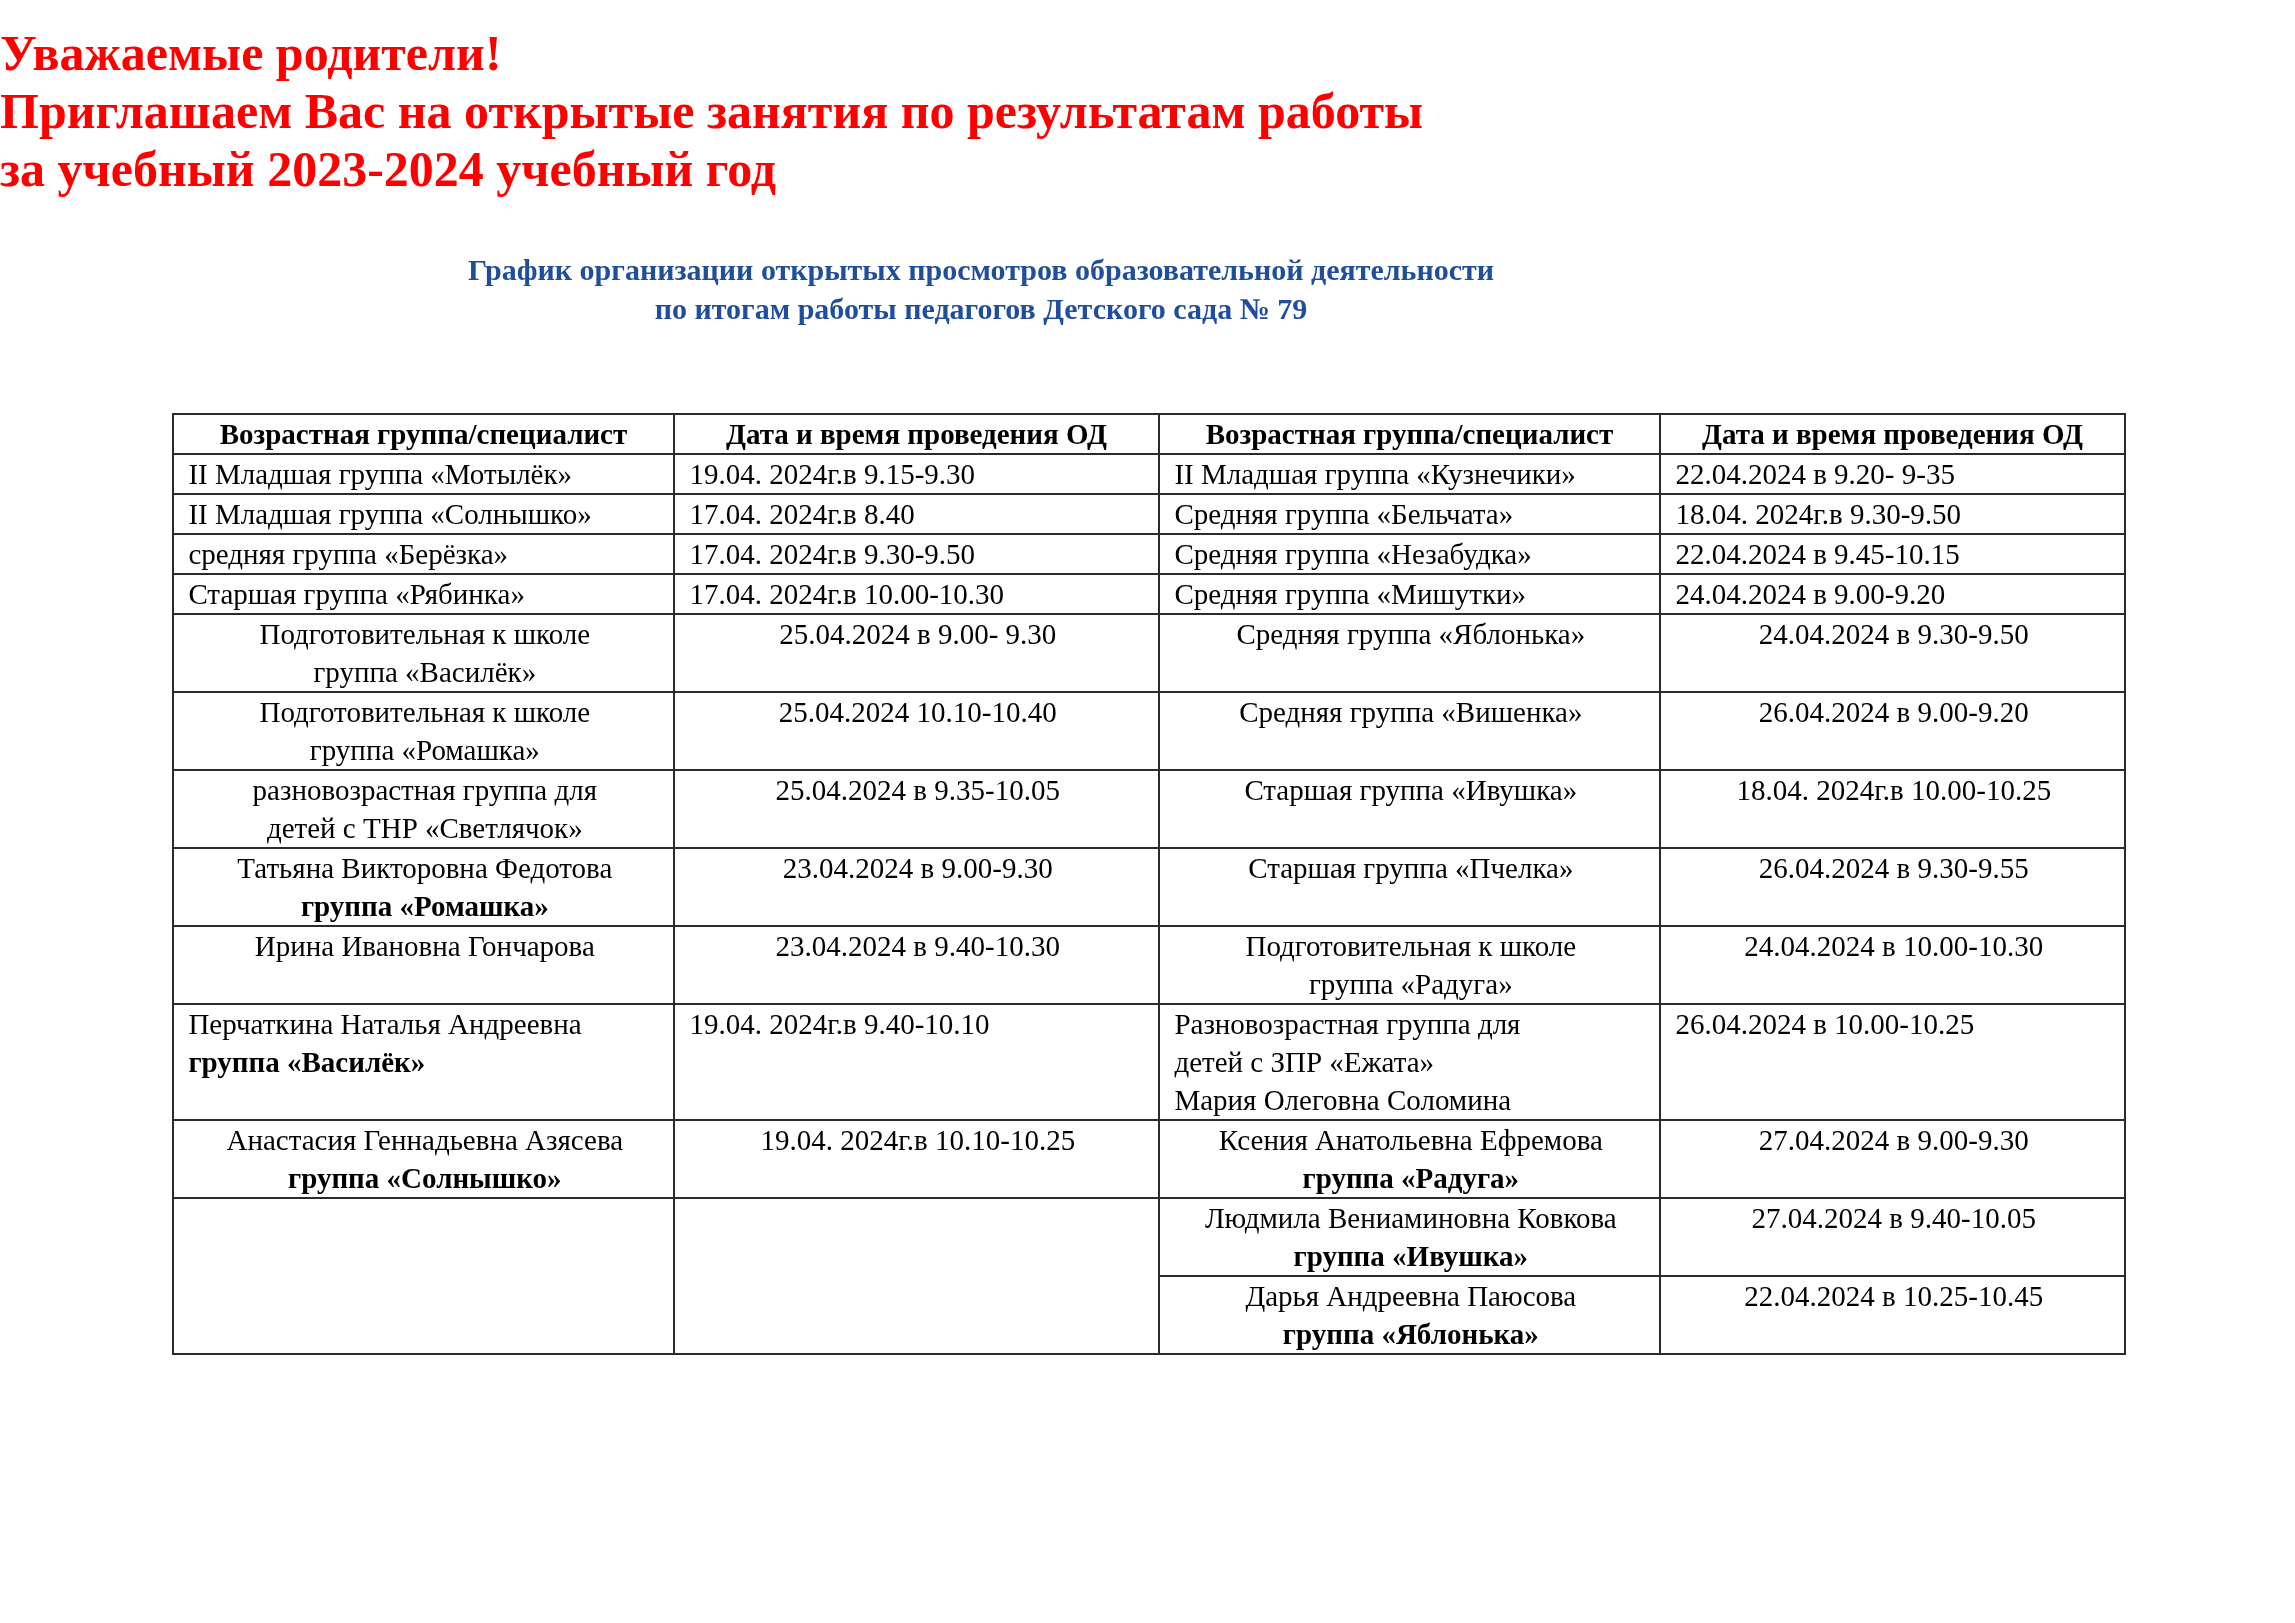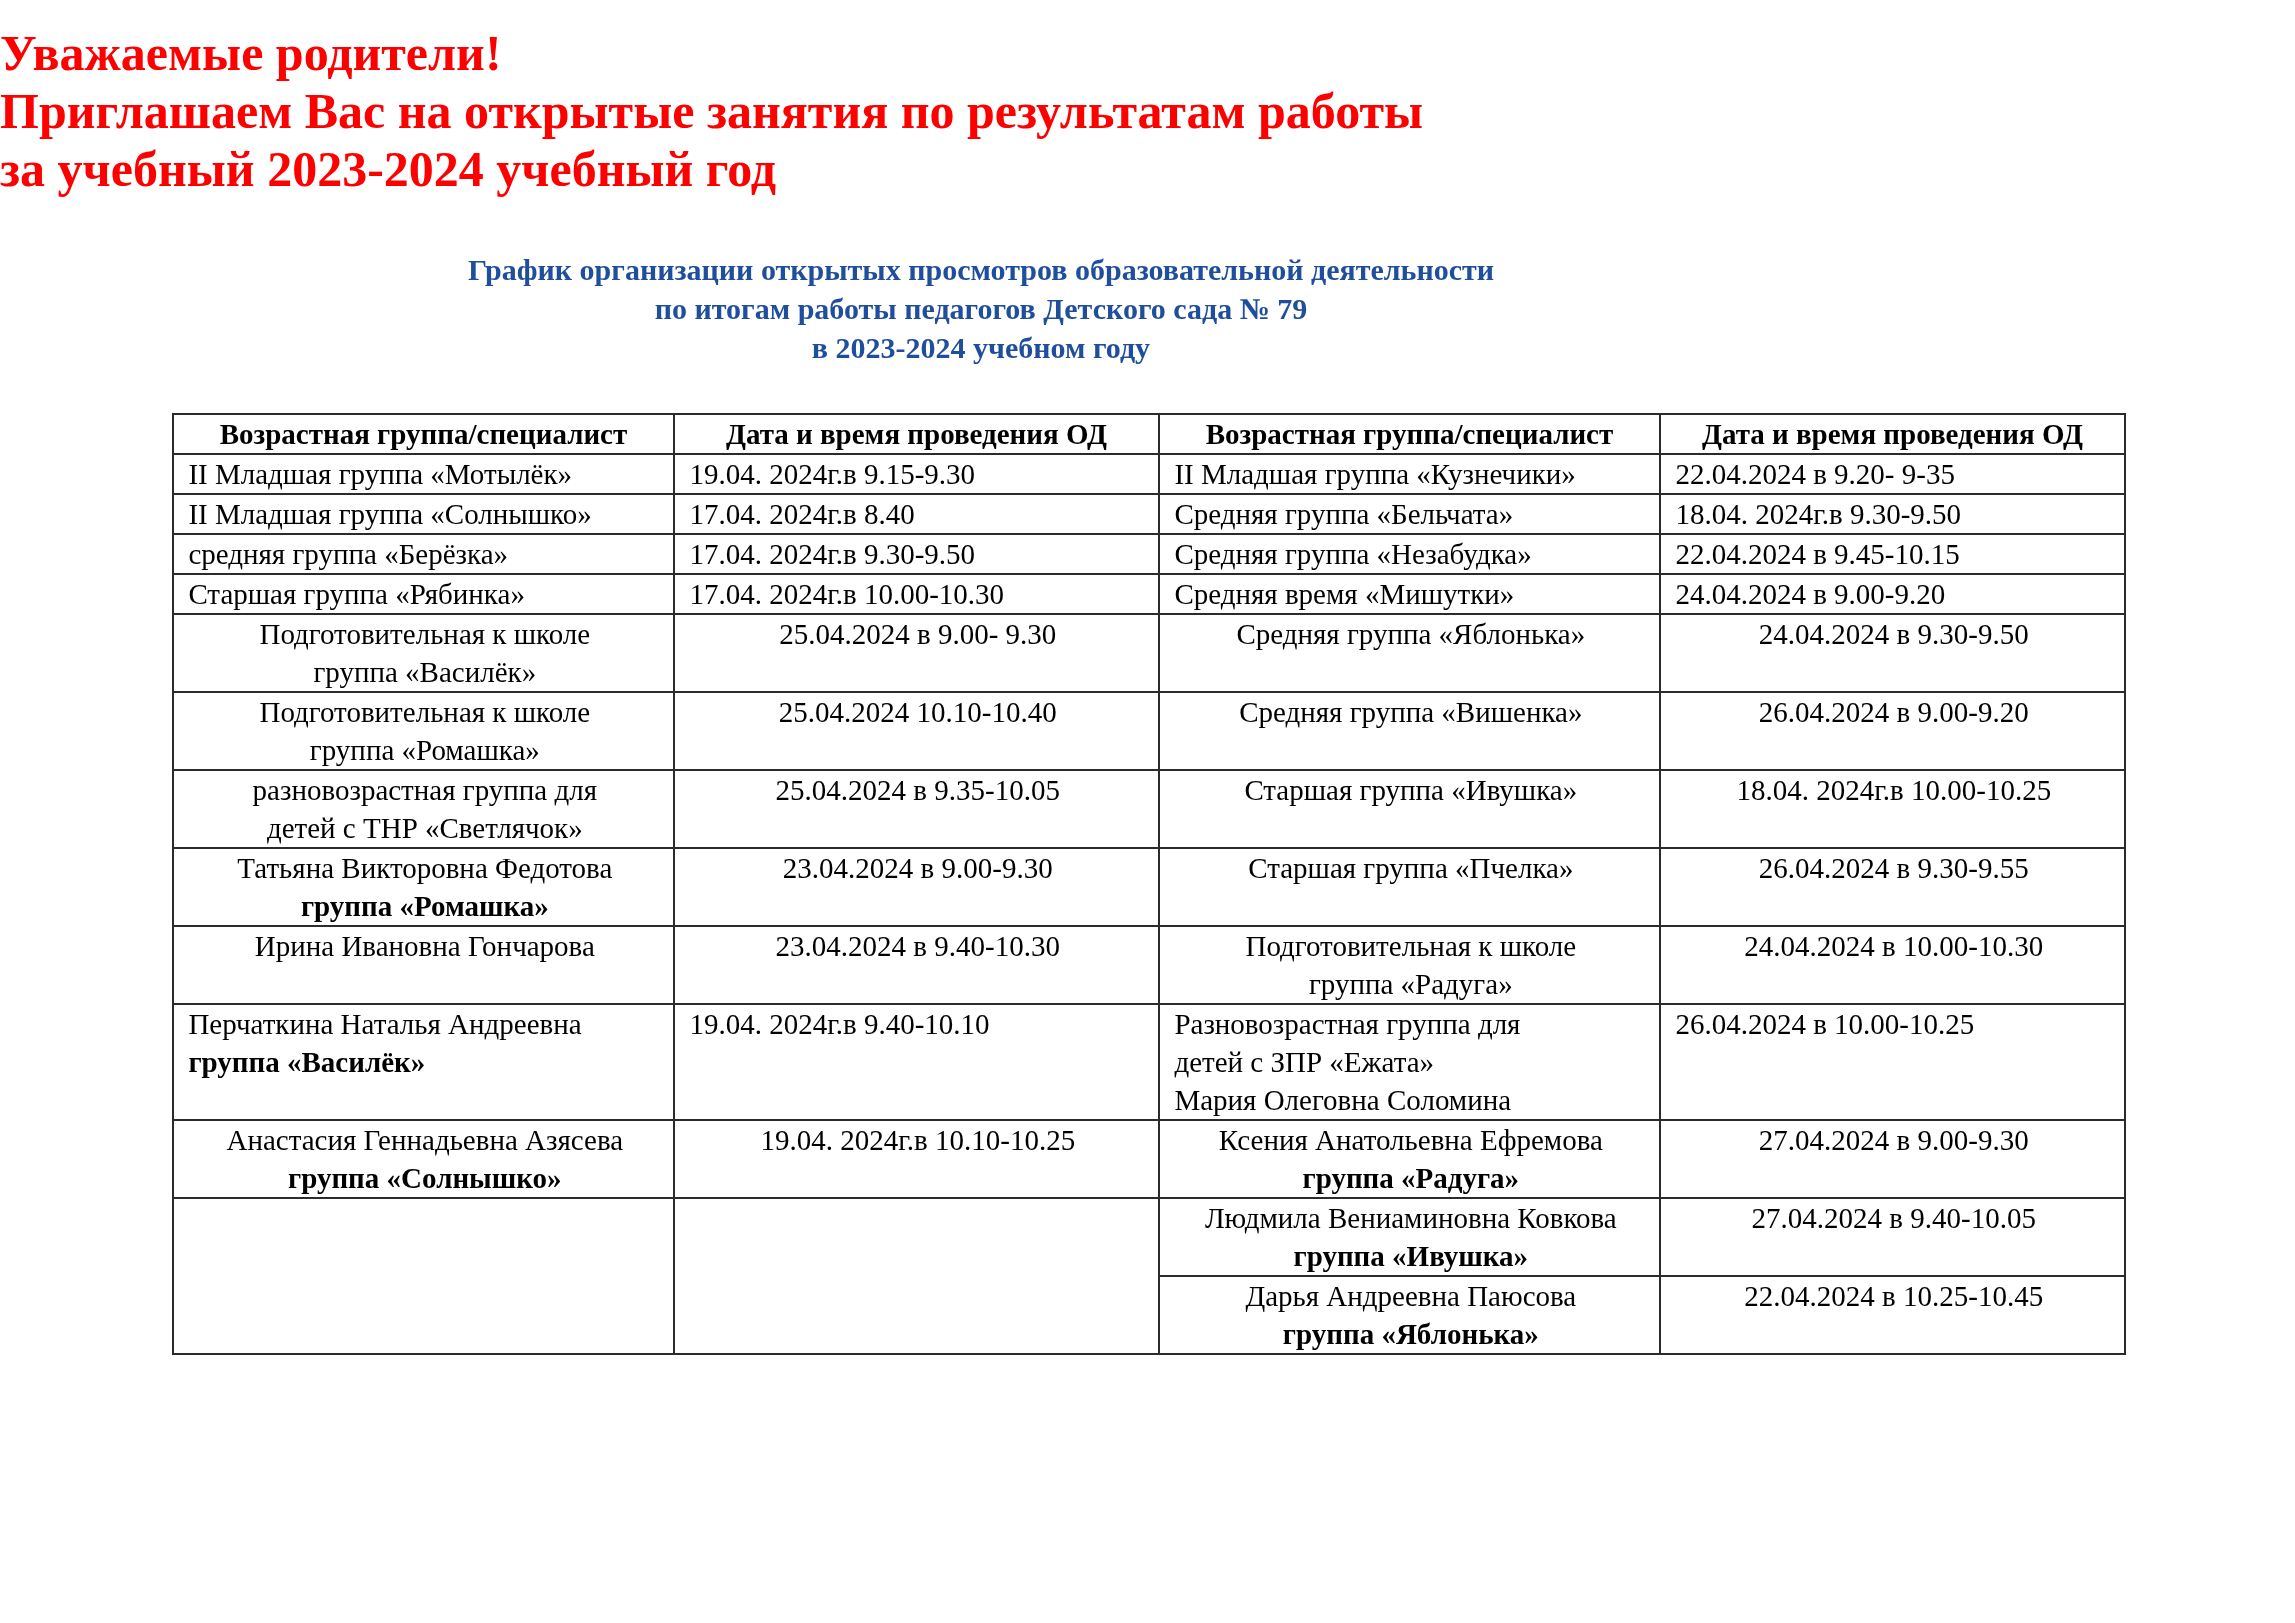--- a/index.html
+++ b/index.html
@@ -50,21 +50,20 @@
 
 <div class="title-block">
   <div>Уважаемые родители!</div>
   <div>Приглашаем Вас на открытые занятия по результатам работы</div>
   <div>за учебный 2023-2024 учебный год</div>
 </div>
 
 <div class="subtitle-block">
   <div>График организации открытых просмотров образовательной деятельности</div>
   <div>по итогам работы педагогов Детского сада № 79</div>
-  <div>в 2023-2024 учебном году</div>
 </div>
 
 <table class="schedule">
   <colgroup>
       <col class="c1">
       <col class="c2">
       <col class="c3">
       <col class="c4">
     </colgroup>
   <thead>
@@ -109,21 +108,21 @@
         </td>
       <td>22.04.2024   в 9.45-10.15</td>
     </tr>
 
     <tr class="h1">
       <td>
           <span class="line">Старшая группа «Рябинка»</span>
         </td>
       <td>17.04. 2024г.в 10.00-10.30</td>
       <td>
-          <span class="line">Средняя время «Мишутки»</span>
+          <span class="line">Средняя группа «Мишутки»</span>
         </td>
       <td>24.04.2024  в 9.00-9.20</td>
     </tr>
 
     <tr class="h2">
       <td>
         <span class="line">Подготовительная к школе</span>
         <span class="line">группа «Василёк»</span>
       </td>
       <td>25.04.2024  в 9.00- 9.30</td>

